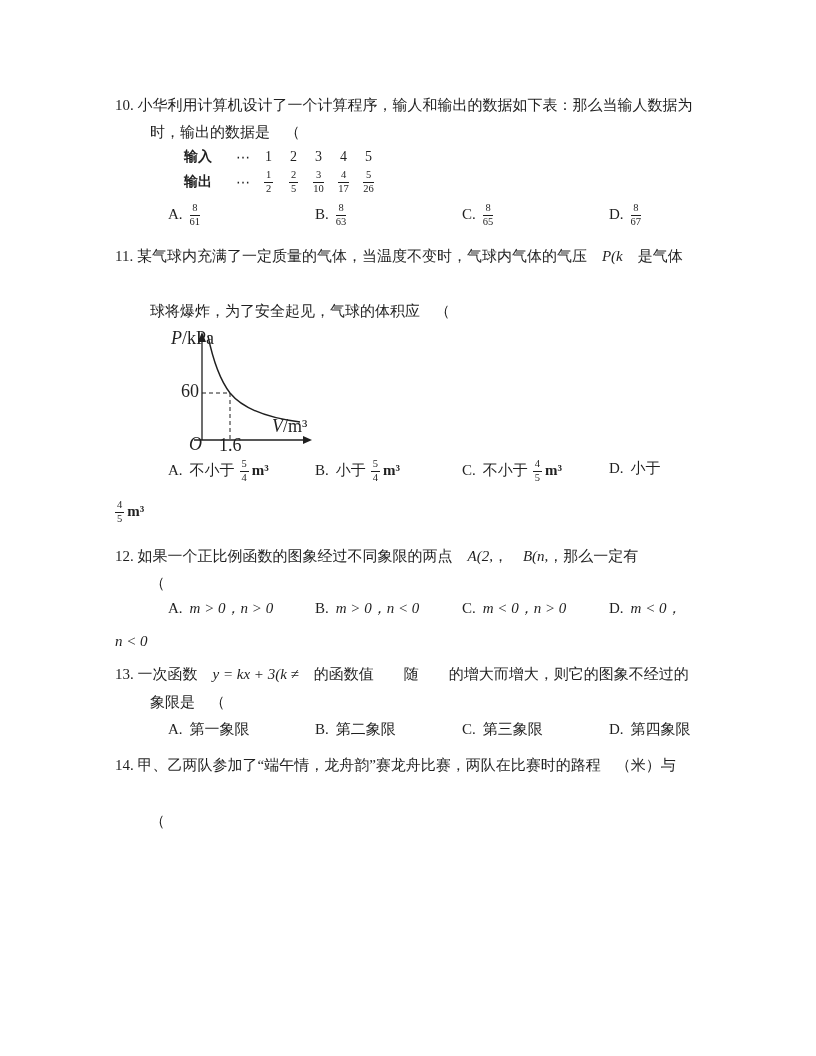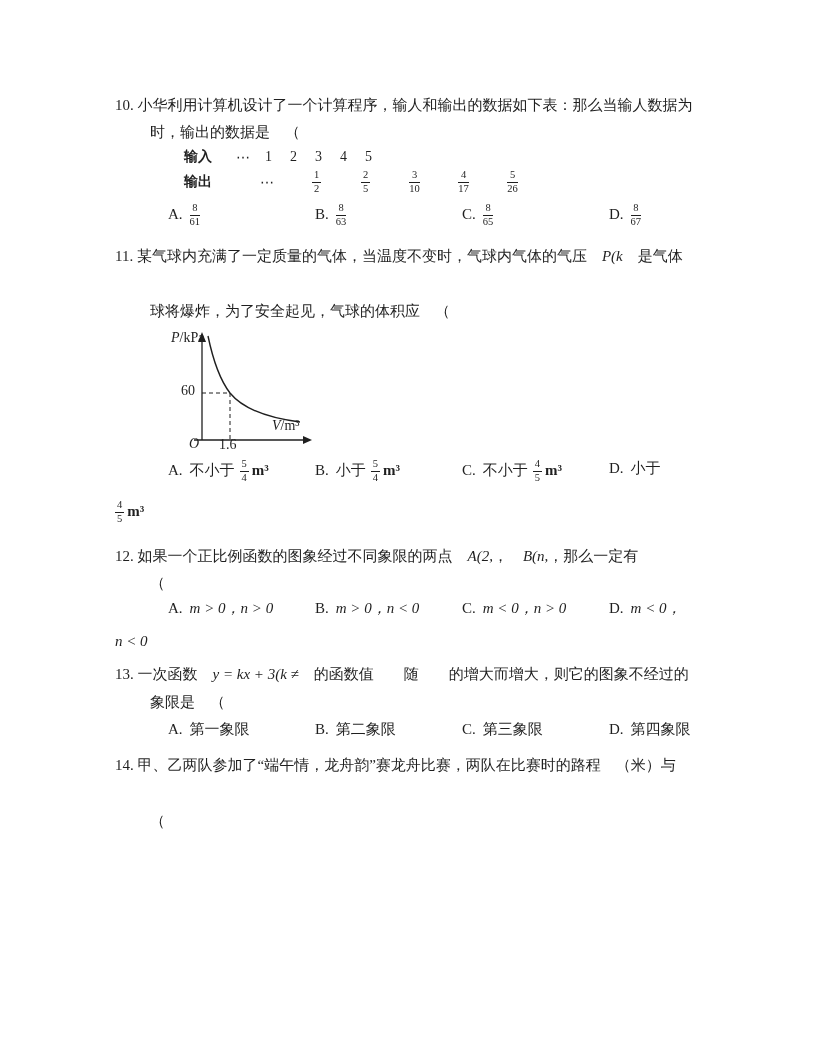--- a/index.html
+++ b/index.html
@@ -25,29 +25,29 @@
   .unit { font-weight:bold; margin-left:3px;margin-top:33px; }
 
   
   .frac { display:inline-block; vertical-align:-0.55em; text-align:center; line-height:1; font-size:10.5px; }
   .fnum { display:block; border-bottom:1px solid #1f1f1f; padding:0 2px 1px 2px; }
   .fden { display:block; padding-top:1px; }
 
   
   .q10table { position:absolute; left:175px; top:146px;margin-left:9px; }
   .trow { display:flex; align-items:center; height:22px; }
-  .trow.outrow { height:28px;gap:24px; }
+  .trow.outrow { height:28px; }
   .tlabel { width:46px; font-weight:bold; font-family:"Liberation Sans","DejaVu Sans",sans-serif; font-size:14px; }
   .tell { width:26px; text-align:center; font-size:14px; }
   .tcell { width:25px; text-align:center; font-size:14px; }
 
   
   .graph { position:absolute; left:166px; top:330px; width:150px; height:122px; }
   .graph svg { position:absolute; left:0; top:0; }
-  .glabel { position:absolute; font-size:14px; line-height:14px; white-space:nowrap; }
+  .glabel { position:absolute; font-size:18px; line-height:14px; white-space:nowrap; }
   .gl-ylabel { left:5px; top:1px; }
   .gl-yvalue { left:15px; top:54px; }
   .gl-origin { left:23px; top:107px; font-style:italic; }
   .gl-xvalue { left:53px; top:108px; }
   .gl-xlabel { left:106px; top:89px; }
 
   .footer { position:absolute; left:0; top:1002px; width:816px; text-align:center; font-size:17px; }
   .footer span { margin:0 3px; }
 </style>
 </head>

